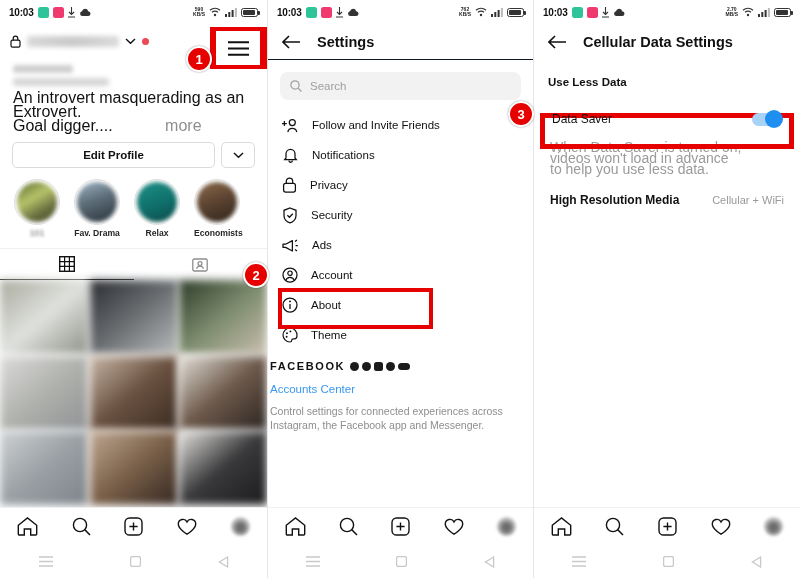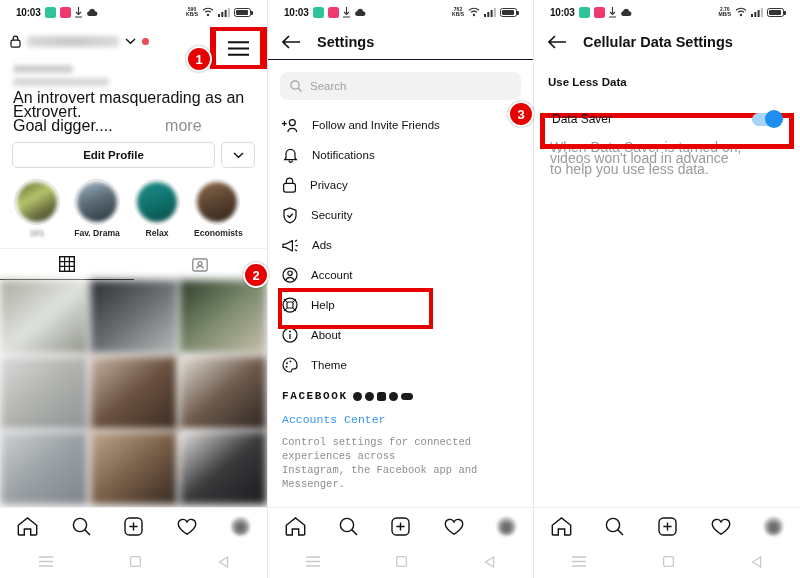--- a/index.html
+++ b/index.html
@@ -10,21 +10,21 @@
   }
   .screens { display: flex; width: 800px; height: 578px; }
   .panel { position: relative; background: #fff; height: 578px; overflow: hidden; }
   .panel.p1 { width: 267px; }
   .panel.p2 { width: 266px; border-left: 1px solid #e6e6e6; }
   .panel.p3 { width: 267px; border-left: 1px solid #e6e6e6; }
 
   
   .statusbar {
     height: 24px; display: flex; align-items: center;
-    padding: 0 16px; font-size: 10px; color: #111; font-weight: 600;
+    padding: 0 9px; font-size: 10px; color: #111; font-weight: 600;
   }
   .sb-left { display: flex; align-items: center; gap: 4px; }
   .sb-right { margin-left: auto; display: flex; align-items: center; gap: 4px; }
   .sb-time { font-size: 10px; letter-spacing: -.2px; }
   .chip { width: 11px; height: 11px; border-radius: 2.5px; display:inline-block; }
   .chip.green { background: #2ec49a; }
   .chip.pink { background: #f0396f; }
   .sb-net { font-size: 5px; line-height: 5px; text-align: center; color: #222; font-weight: 700; }
   .battery {
     width: 17px; height: 9px; border: 1.2px solid #333; border-radius: 2.5px;
@@ -143,21 +143,21 @@
     display: flex; align-items: center; gap: 8px; padding: 0 10px;
     font-size: 11.5px; color: #a0a0a0;
   }
   .menu { padding-top: 4px; }
   .mrow { height: 30px; display: flex; align-items: center; gap: 13px; padding: 0 14px; }
   .mrow .mlabel { font-size: 11.5px; color: #111; }
   .acct-hl {
     position: absolute; left: 10px; top: 288px; width: 155px; height: 41px;
     border: 4px solid #e60000; background: transparent; z-index: 5;
   }
-  .fb-sec { padding: 10px 14px 0 14px; font-family: Liberation Mono, monospace; }
+  .fb-sec { padding: 10px 14px 0 2px; }
   .fb-title { font-size: 11px; font-weight: 700; letter-spacing: 1.6px; color: #111; display: flex; align-items: center; gap: 5px; }
   .fbicons { display: flex; align-items: center; gap: 3px; }
   .fbi { width: 9px; height: 9px; border-radius: 50%; background: #1b1b1b; display:inline-block; }
   .fbi.rounded { border-radius: 2.5px; }
   .fbi.pill { width: 12px; height: 7px; border-radius: 4px; }
   .acct-center { color: #3897f0; font-size: 11.5px; margin-top: 11px; }
   .fb-desc { font-size: 10.5px; color: #8e8e8e; line-height: 14px; margin-top: 9px; }
 
   
   .sec-title { font-size: 11.5px; font-weight: 700; color: #111; padding: 16px 14px 0 14px; }
@@ -443,28 +443,20 @@
 
       <div class="mrow">
         <svg width="16" height="16" viewBox="0 0 16 16">
             <circle cx="8" cy="8" r="7" stroke="#111" stroke-width="1.25" fill="none"></circle>
             <circle cx="8" cy="6.2" r="2.2" stroke="#111" stroke-width="1.2" fill="none"></circle>
             <path d="M3.8 13.4a4.4 4.4 0 0 1 8.4 0" stroke="#111" stroke-width="1.2" fill="none"></path>
           </svg>
         <span class="mlabel">Account</span>
       </div>
 
-      <div class="mrow">
-        <svg width="16" height="16" viewBox="0 0 16 16">
-            <circle cx="8" cy="8" r="7" stroke="#111" stroke-width="1.25" fill="none"></circle>
-            <rect x="5" y="5" width="6" height="6" rx="1" stroke="#111" stroke-width="1.15" fill="none"></rect>
-            <path d="M2 2l3 3M14 2l-3 3M2 14l3-3M14 14l-3-3" stroke="#111" stroke-width="1.05"></path>
-          </svg>
-        <span class="mlabel">Help</span>
-      </div>
 
       <div class="mrow">
         <svg width="16" height="16" viewBox="0 0 16 16">
             <circle cx="8" cy="8" r="7" stroke="#111" stroke-width="1.25" fill="none"></circle>
             <circle cx="8" cy="4.4" r="0.95" fill="#111"></circle>
             <path d="M8 6.9v5" stroke="#111" stroke-width="1.3"></path>
           </svg>
         <span class="mlabel">About</span>
       </div>
 
@@ -581,20 +573,24 @@
       <span class="toggle">
           <i class="knob"></i>
         </span>
     </div>
 
     <div class="ds-desc">
       <div>When Data Saver is turned on, videos won't load in advance</div>
       <div>to help you use less data.</div>
     </div>
 
+    <div class="hrm-row">
+      <span class="lab">High Resolution Media</span>
+      <span class="val">Cellular + WiFi</span>
+    </div>
 
     <div class="bottomnav">
       <svg width="21" height="19" viewBox="0 0 21 19">
           <path d="M1.3 8.3L10.5 1l9.2 7.3V17a1 1 0 0 1-1 1h-5v-6h-6.4v6h-5a1 1 0 0 1-1-1z" stroke="#111" stroke-width="1.4" fill="none"></path>
         </svg>
       <svg width="19" height="19" viewBox="0 0 19 19">
           <circle cx="8" cy="8" r="6.6" stroke="#111" stroke-width="1.4" fill="none"></circle>
           <path d="M12.8 12.8L18 18" stroke="#111" stroke-width="1.6"></path>
         </svg>
       <svg width="19" height="19" viewBox="0 0 19 19">

